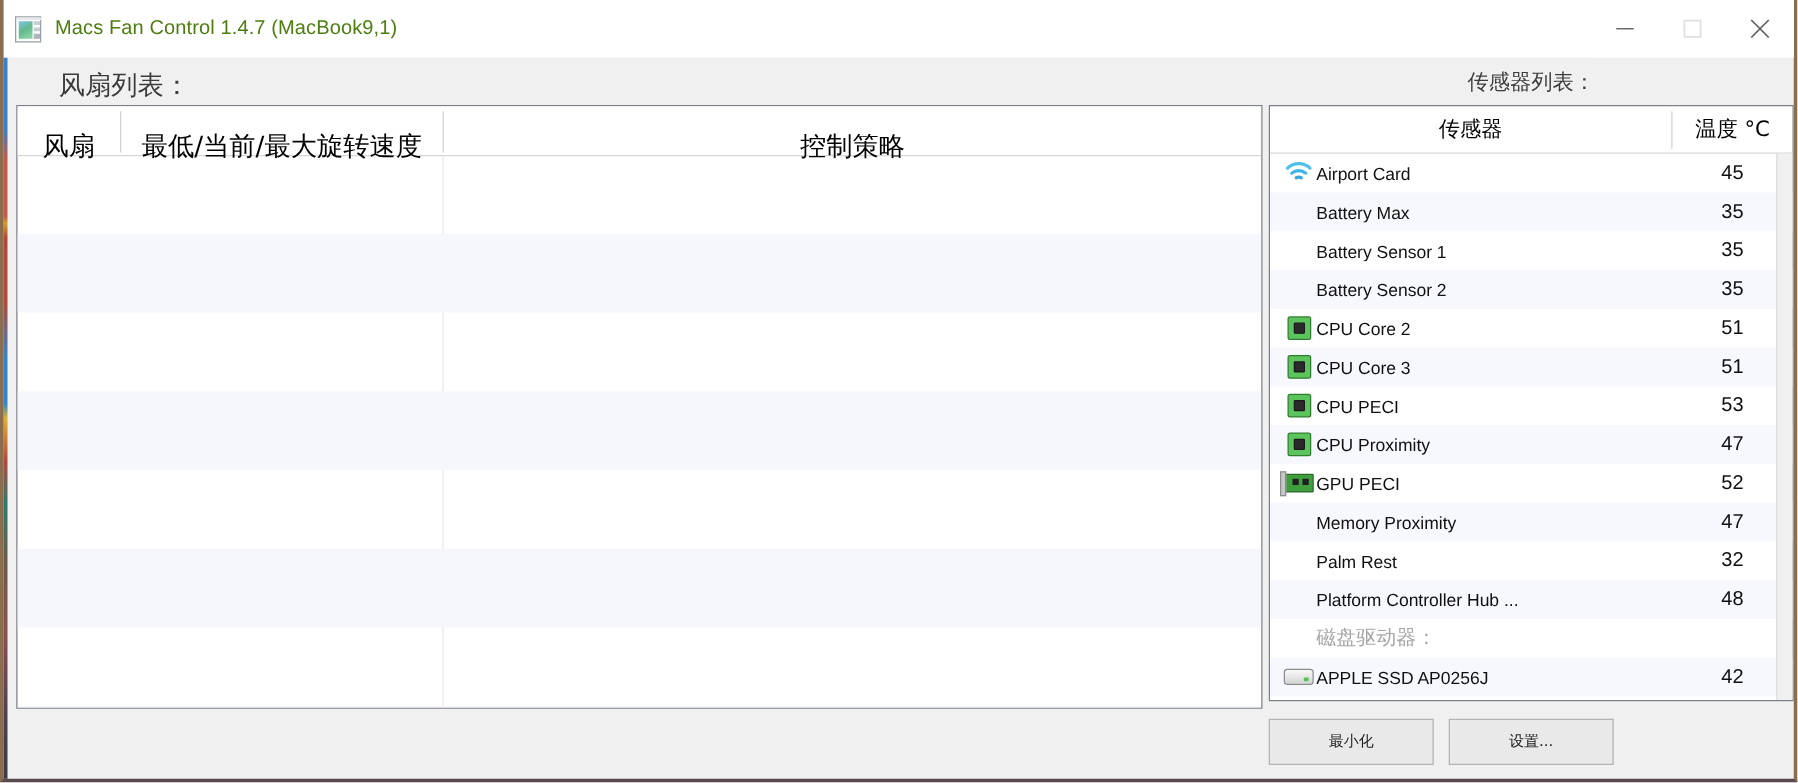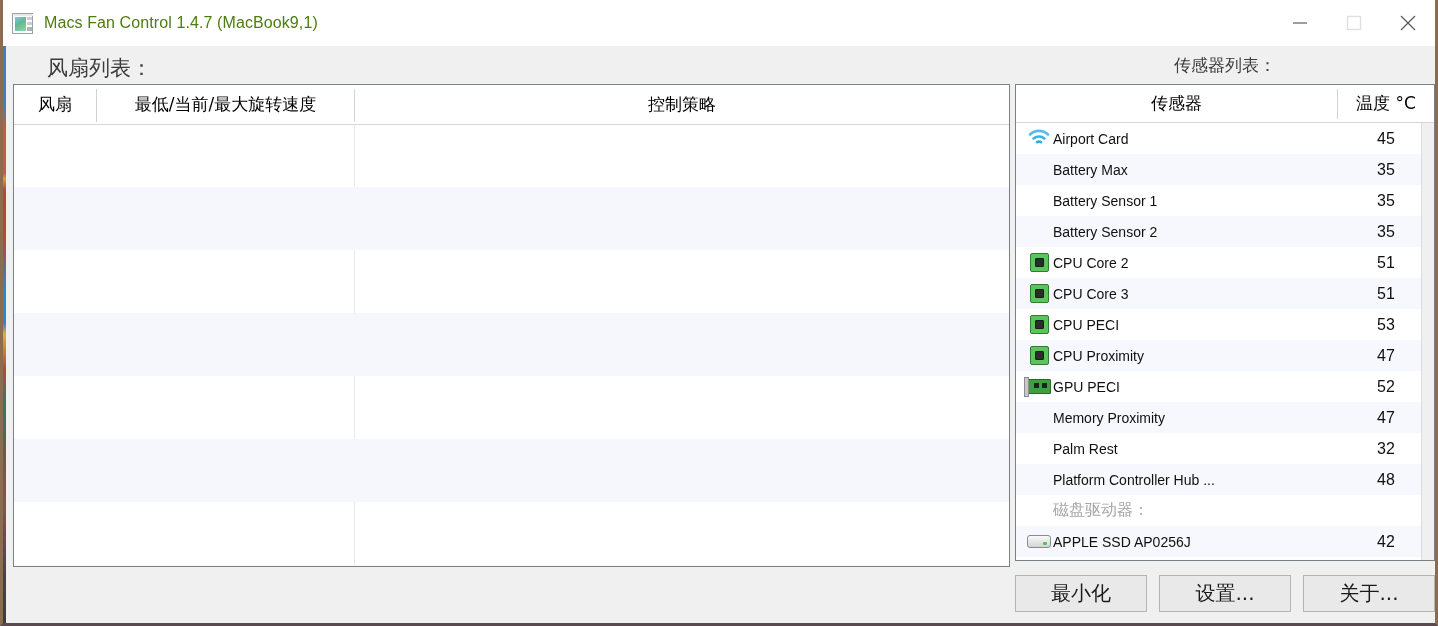--- a/index.html
+++ b/index.html
@@ -64,23 +64,23 @@
     position: absolute; left: 10px; top: 84px;
     width: 997px; height: 483px;
     background: #ffffff; border: 1px solid #7b8086;
     overflow: hidden;
   }
   #fan-head {
     position: relative; height: 40px; width: 100%;
     border-bottom: 1px solid #d6d6d6; background: #ffffff;
   }
   .fan-th {
-    position: absolute; top: 0; height: 39px;
+    position: absolute; top: 12px; height: 39px;
     display: flex; align-items: center; justify-content: center;
-    font-size: 17px; color: #000;
+    font-size: 21px; color: #000;
     font-family: "DejaVu Sans", "Liberation Sans", sans-serif;
   }
   #fan-th-0 { left: 0;    width: 82px; }
   #fan-th-1 { left: 83px; width: 257px; }
   #fan-th-2 { left: 341px; width: 654px; }
   .fan-sep { position: absolute; top: 4px; width: 1px; height: 33px; background: #d2d2d2; }
   #fan-body { position: relative; height: 442px; }
   .fan-stripe { position: absolute; left: 0; right: 0; height: 63px; background: #f6f7fc; }
   #fan-colline {
     position: absolute; left: 340px; top: 0; width: 1px; height: 442px; background: #e9e9e9;
@@ -170,21 +170,21 @@
 
   
   #btnbar {
     position: absolute; left: 1012px; top: 575px;
     width: 420px; display: flex; gap: 12px;
   }
   .btn {
     width: 132px; height: 37px;
     background: #e9e9e9; border: 1px solid #b4b4b4;
     display: flex; align-items: center; justify-content: center;
-    font-size: 20px; color: #1a1a1a;
+    font-size: 12px; color: #1a1a1a;
     font-family: "DejaVu Sans", "Liberation Sans", sans-serif;
     cursor: default;
   }
 
   
   #edge-sliver {
     position: absolute; left: 0; top: 46px; width: 3px; bottom: 0;
     background: linear-gradient(to bottom,
       #3b7fc4 0%, #3b7fc4 10%, #c05a4a 14%, #c05a4a 22%,
       #d4a12a 23%, #b0483a 25%, #b04a3c 34%, #2f86c9 42%,
@@ -349,16 +349,15 @@
           <div class="srow-name">APPLE SSD AP0256J</div>
           <div class="srow-val">42</div>
         </div>
       </div>
     <div id="sensor-scroll"></div>
   </div>
 
   <div id="btnbar">
     <div class="btn">最小化</div>
     <div class="btn">设置...</div>
-    <div class="btn">关于...</div>
   </div>
 
 </div>
 
 </body></html>

